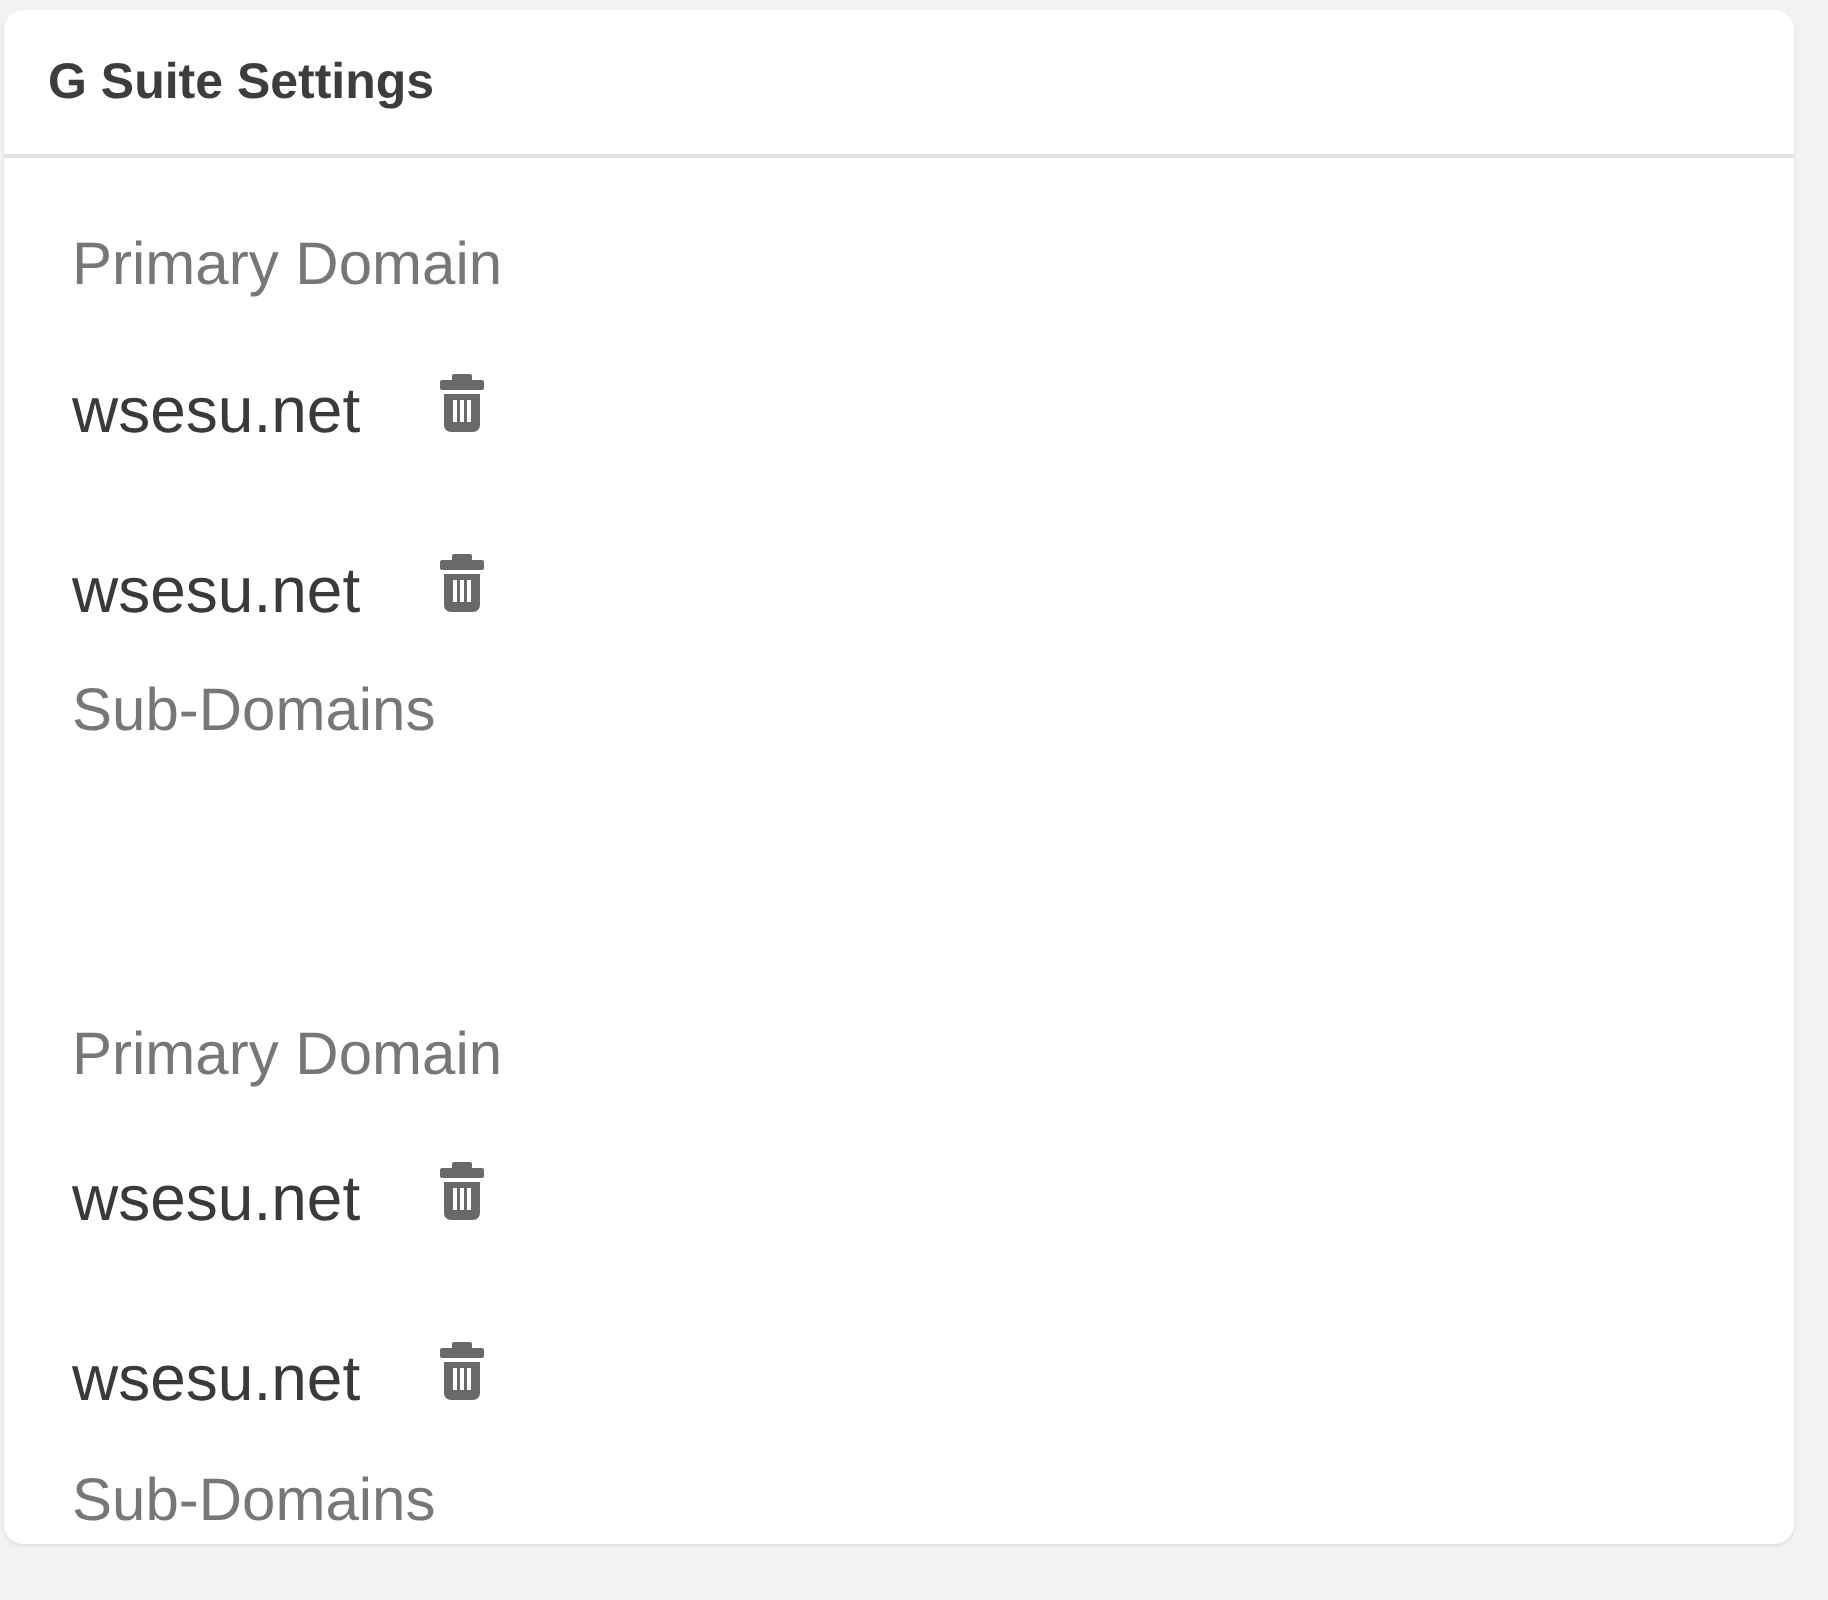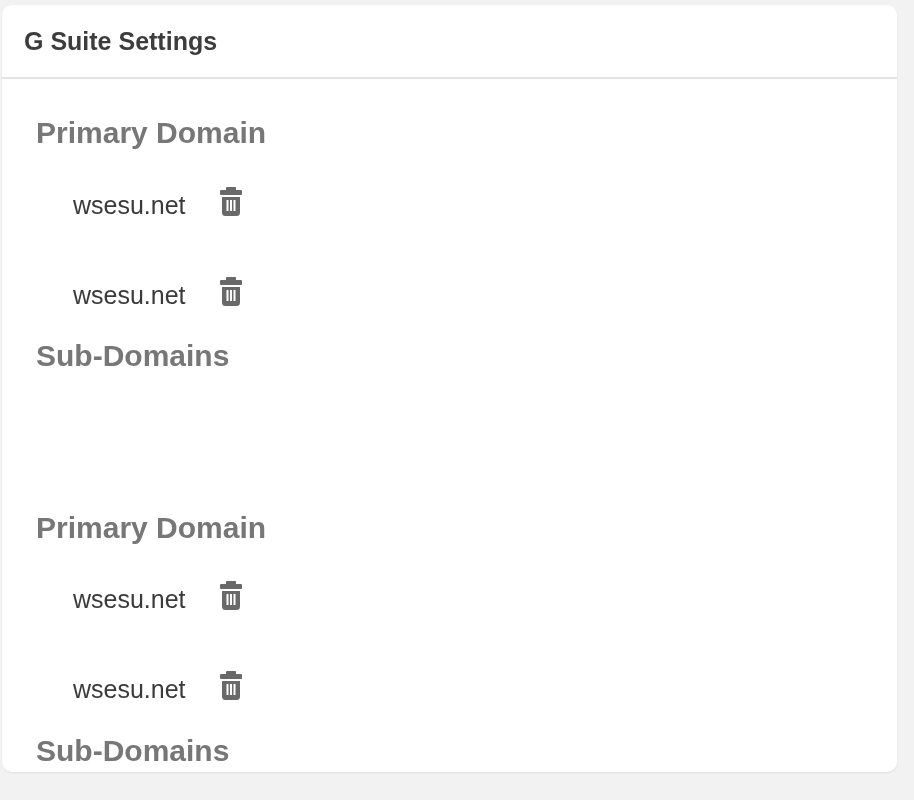--- a/index.html
+++ b/index.html
@@ -33,36 +33,35 @@
     margin: 0;
     font-size: 25px;
     font-weight: 600;
     color: #3d3d3d;
   }
   .sec-heading {
     position: absolute;
     left: 34px;
     margin: 0;
     font-size: 30px;
-    font-weight: 700;
+    font-weight: 400;
     line-height: 1.1;
     color: #777777;
     white-space: nowrap;
   }
   .domain-row {
     position: absolute;
     left: 34px;
     height: 30px;
   }
   .domain-name {
-    font-size: 25px;
+    font-size: 32px;
     line-height: 30px;
     color: #3a3a3a;
     white-space: nowrap;
-    margin-left: 37px;
   }
   .trash-btn {
     position: absolute;
     left: 183px; top: -3px;
     width: 24px; height: 30px;
     background: none;
     border: none;
     padding: 0;
     cursor: pointer;
     display: inline-flex;

